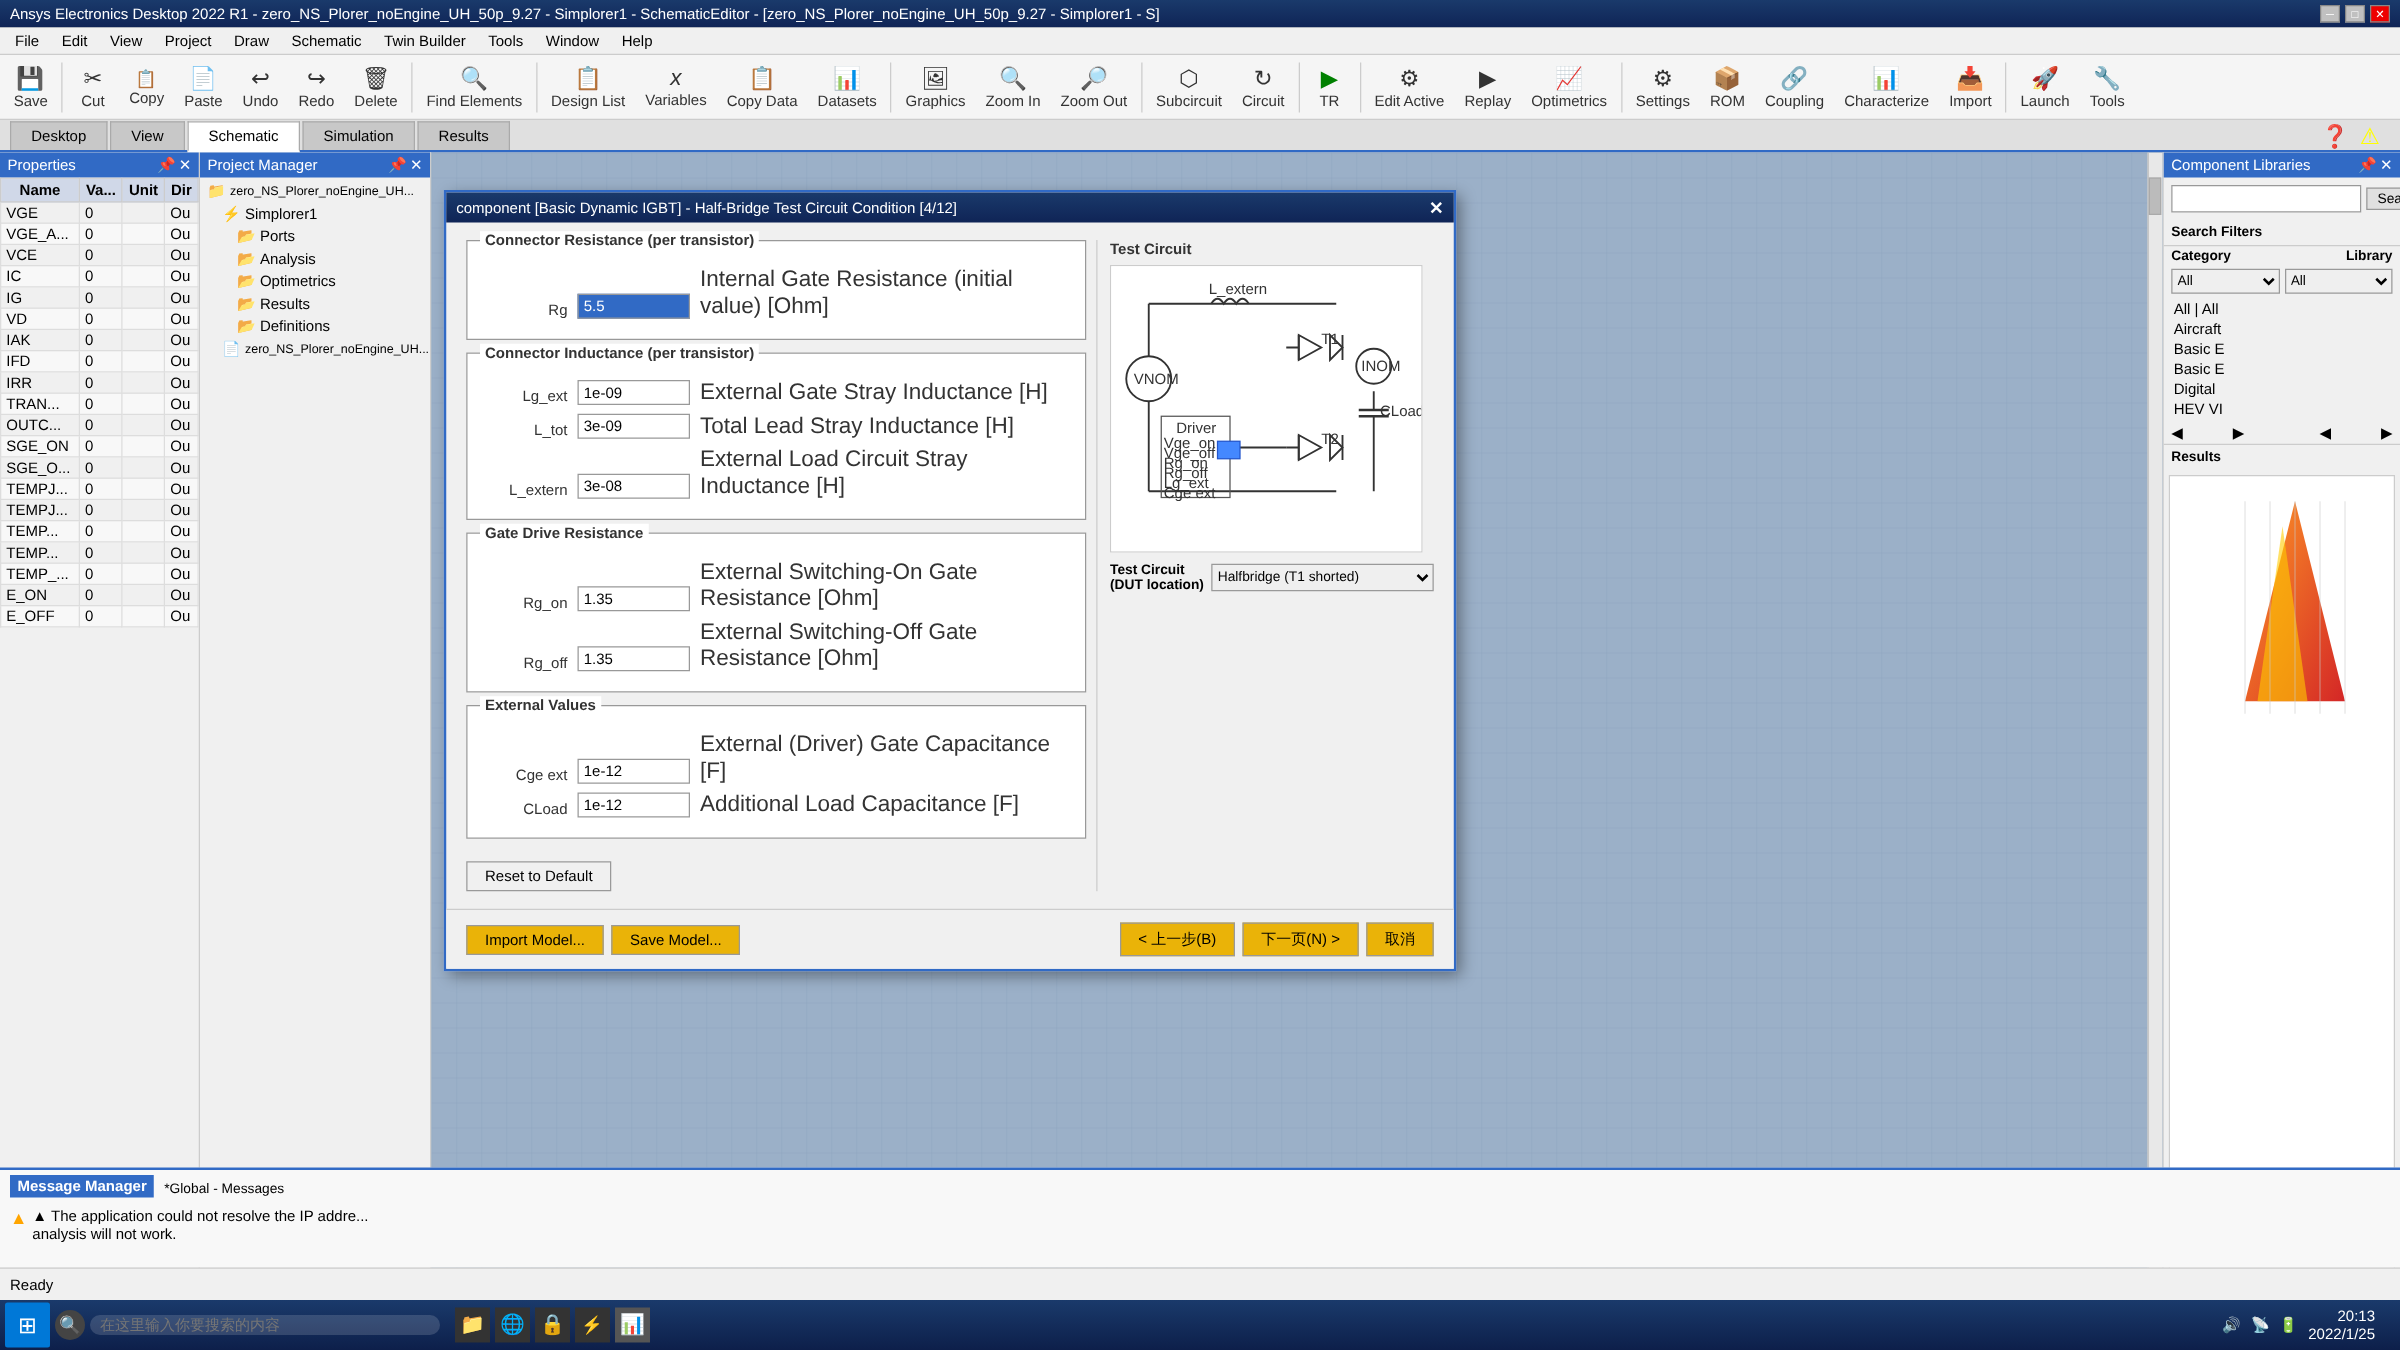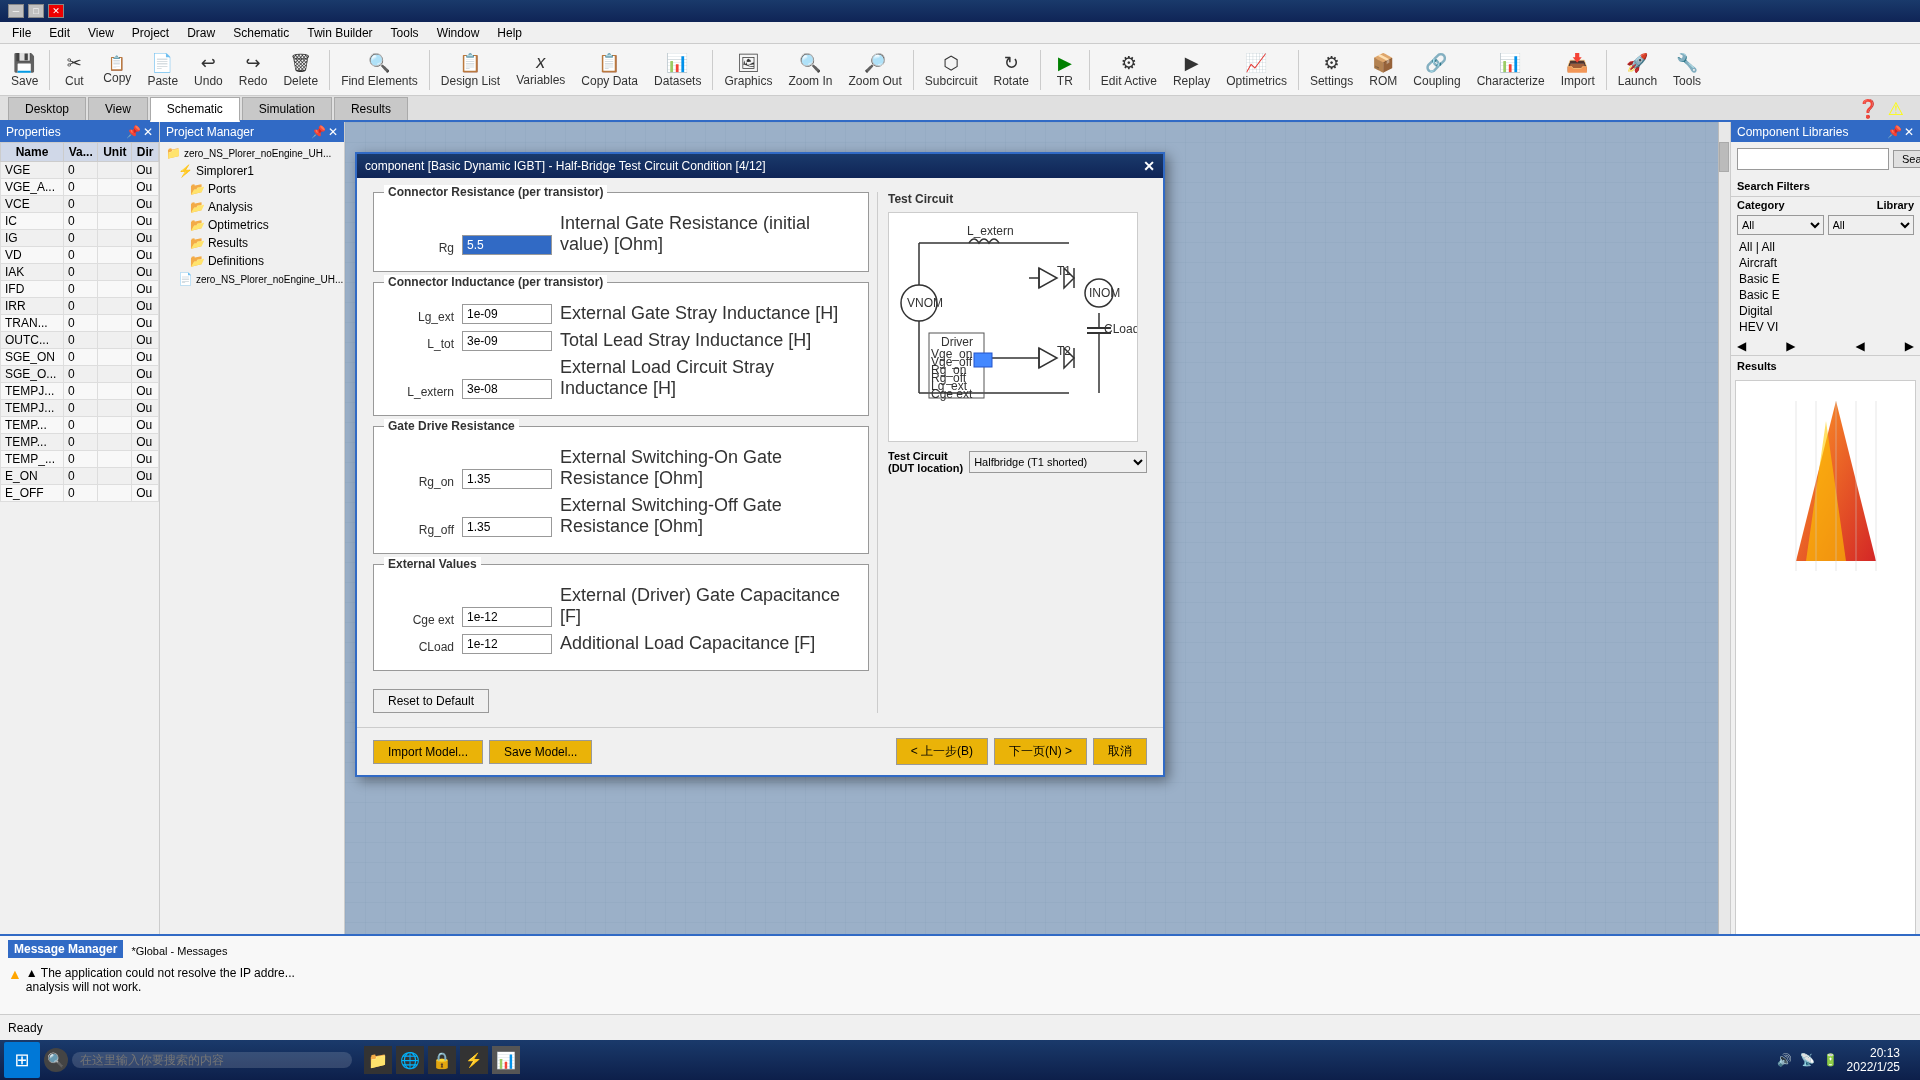--- a/index.html
+++ b/index.html
@@ -338,20 +338,21 @@
       border: 1px solid #999;
       cursor: pointer;
       font-size: 12px;
       margin-top: 8px;
     }
   </style>
 </head>
 <body>
 
 <div class="title-bar">
+  <span>Ansys Electronics Desktop 2022 R1 - zero_NS_Plorer_noEngine_UH_50p_9.27 - Simplorer1 - SchematicEditor - [zero_NS_Plorer_noEngine_UH_50p_9.27 - Simplorer1 - S]</span>
   <div class="title-bar-controls">
     <div class="title-bar-btn">─</div>
     <div class="title-bar-btn">□</div>
     <div class="title-bar-btn" style="background:#e00;">✕</div>
   </div>
 </div>
 
 <div class="menu-bar">
   <span class="menu-item">File</span>
   <span class="menu-item">Edit</span>
@@ -430,21 +431,21 @@
       <span class="toolbar-icon">🔎</span>
       <span>Zoom Out</span>
     </div>
   <div class="toolbar-sep"></div>
   <div class="toolbar-btn">
       <span class="toolbar-icon">⬡</span>
       <span>Subcircuit</span>
     </div>
   <div class="toolbar-btn">
       <span class="toolbar-icon">↻</span>
-      <span>Rotate</span>
+      <span>Circuit</span>
     </div>
   <div class="toolbar-sep"></div>
   <div class="toolbar-btn">
       <span class="toolbar-icon" style="color:green;">▶</span>
       <span>TR</span>
     </div>
   <div class="toolbar-sep"></div>
   <div class="toolbar-btn">
       <span class="toolbar-icon">⚙</span>
       <span>Edit Active</span>

